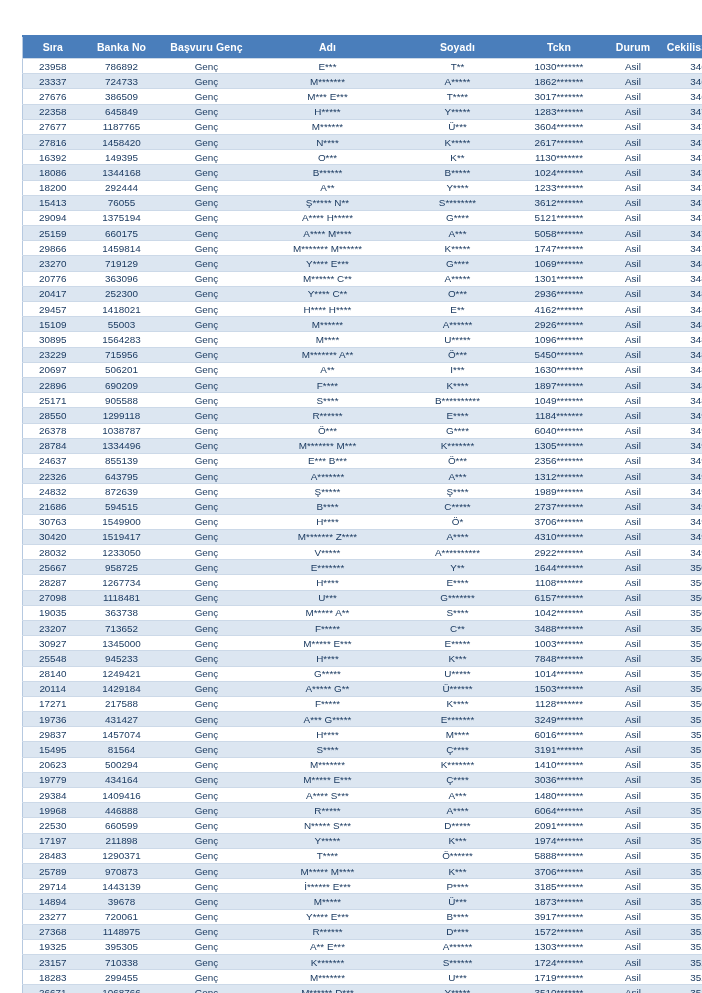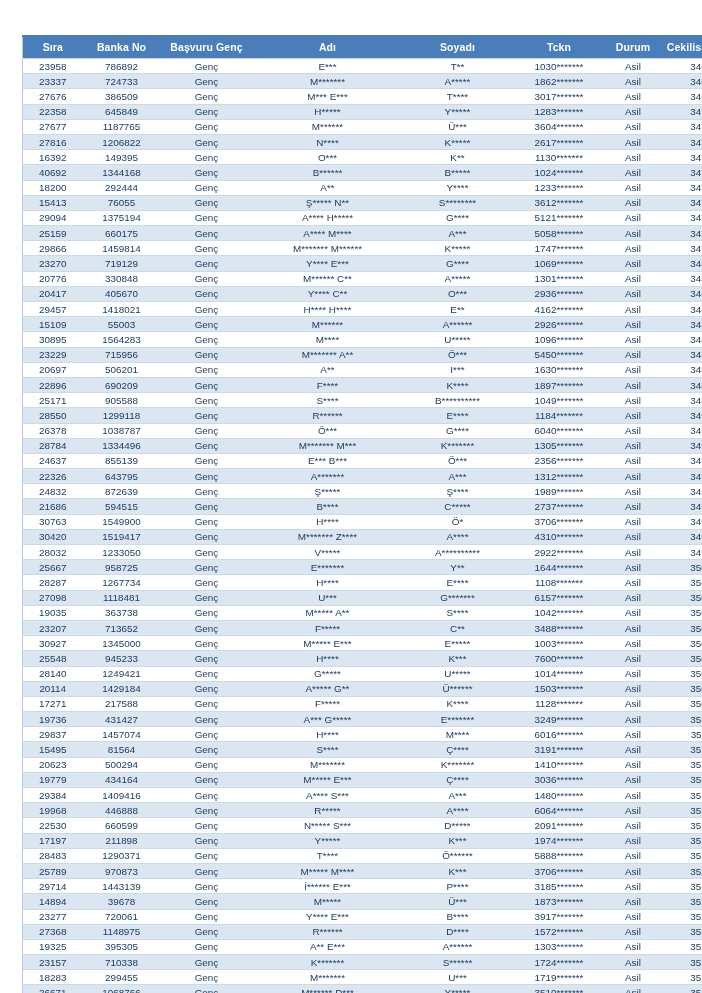--- a/index.html
+++ b/index.html
@@ -147,40 +147,40 @@
             <td class="col-banka-no">1187765</td>
             <td class="col-basvuru-turu">Genç</td>
             <td class="col-adi">M******</td>
             <td class="col-soyadi">Ü***</td>
             <td class="col-tckn">3604*******</td>
             <td class="col-durum">Asil</td>
             <td class="col-cekilis-sira-no">3471</td>
           </tr>
           <tr class="even">
             <td class="col-sira">27816</td>
-            <td class="col-banka-no">1206822</td>
+            <td class="col-banka-no">1458420</td>
             <td class="col-basvuru-turu">Genç</td>
             <td class="col-adi">N****</td>
             <td class="col-soyadi">K*****</td>
             <td class="col-tckn">2617*******</td>
             <td class="col-durum">Asil</td>
             <td class="col-cekilis-sira-no">3472</td>
           </tr>
           <tr class="odd">
             <td class="col-sira">16392</td>
             <td class="col-banka-no">149395</td>
             <td class="col-basvuru-turu">Genç</td>
             <td class="col-adi">O***</td>
             <td class="col-soyadi">K**</td>
             <td class="col-tckn">1130*******</td>
             <td class="col-durum">Asil</td>
             <td class="col-cekilis-sira-no">3473</td>
           </tr>
           <tr class="even">
-            <td class="col-sira">40692</td>
+            <td class="col-sira">18086</td>
             <td class="col-banka-no">1344168</td>
             <td class="col-basvuru-turu">Genç</td>
             <td class="col-adi">B******</td>
             <td class="col-soyadi">B*****</td>
             <td class="col-tckn">1024*******</td>
             <td class="col-durum">Asil</td>
             <td class="col-cekilis-sira-no">3474</td>
           </tr>
           <tr class="odd">
             <td class="col-sira">18200</td>
@@ -237,31 +237,31 @@
             <td class="col-banka-no">719129</td>
             <td class="col-basvuru-turu">Genç</td>
             <td class="col-adi">Y**** E***</td>
             <td class="col-soyadi">G****</td>
             <td class="col-tckn">1069*******</td>
             <td class="col-durum">Asil</td>
             <td class="col-cekilis-sira-no">3480</td>
           </tr>
           <tr class="odd">
             <td class="col-sira">20776</td>
-            <td class="col-banka-no">330848</td>
+            <td class="col-banka-no">363096</td>
             <td class="col-basvuru-turu">Genç</td>
             <td class="col-adi">M****** C**</td>
             <td class="col-soyadi">A*****</td>
             <td class="col-tckn">1301*******</td>
             <td class="col-durum">Asil</td>
             <td class="col-cekilis-sira-no">3481</td>
           </tr>
           <tr class="even">
             <td class="col-sira">20417</td>
-            <td class="col-banka-no">405670</td>
+            <td class="col-banka-no">252300</td>
             <td class="col-basvuru-turu">Genç</td>
             <td class="col-adi">Y**** C**</td>
             <td class="col-soyadi">O***</td>
             <td class="col-tckn">2936*******</td>
             <td class="col-durum">Asil</td>
             <td class="col-cekilis-sira-no">3482</td>
           </tr>
           <tr class="odd">
             <td class="col-sira">29457</td>
             <td class="col-banka-no">1418021</td>
@@ -491,21 +491,21 @@
             <td class="col-tckn">1003*******</td>
             <td class="col-durum">Asil</td>
             <td class="col-cekilis-sira-no">3505</td>
           </tr>
           <tr class="even">
             <td class="col-sira">25548</td>
             <td class="col-banka-no">945233</td>
             <td class="col-basvuru-turu">Genç</td>
             <td class="col-adi">H****</td>
             <td class="col-soyadi">K***</td>
-            <td class="col-tckn">7600*******</td>
+            <td class="col-tckn">7848*******</td>
             <td class="col-durum">Asil</td>
             <td class="col-cekilis-sira-no">3506</td>
           </tr>
           <tr class="odd">
             <td class="col-sira">28140</td>
             <td class="col-banka-no">1249421</td>
             <td class="col-basvuru-turu">Genç</td>
             <td class="col-adi">G*****</td>
             <td class="col-soyadi">U*****</td>
             <td class="col-tckn">1014*******</td>

